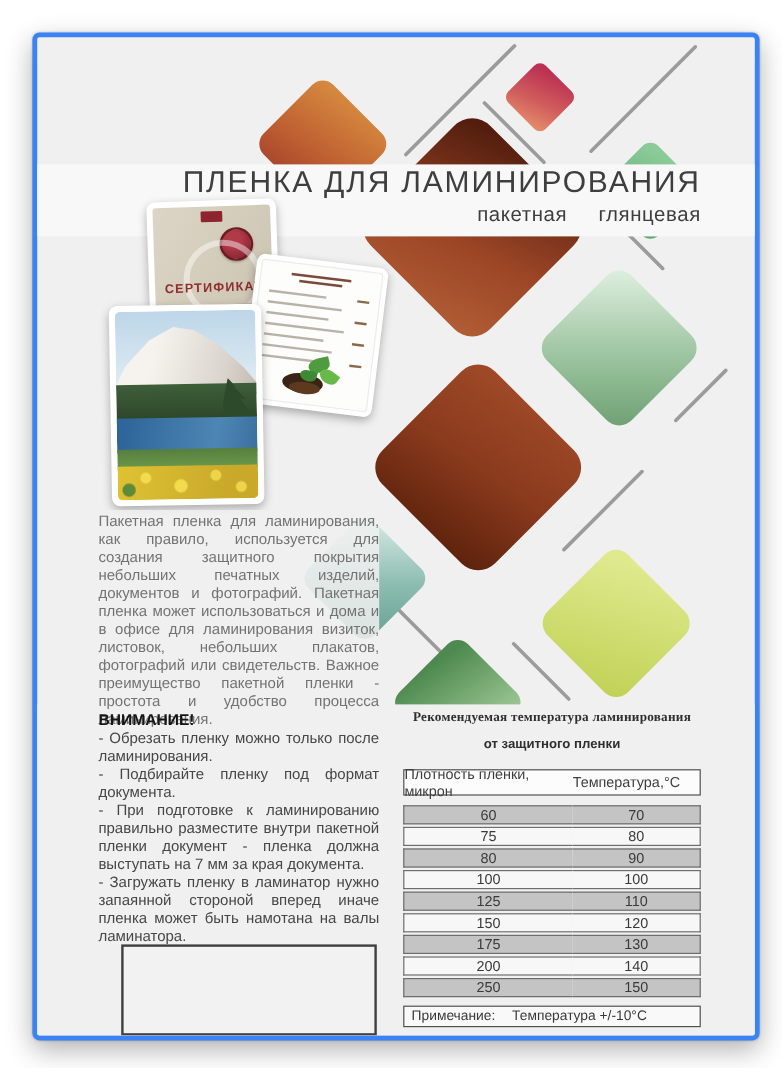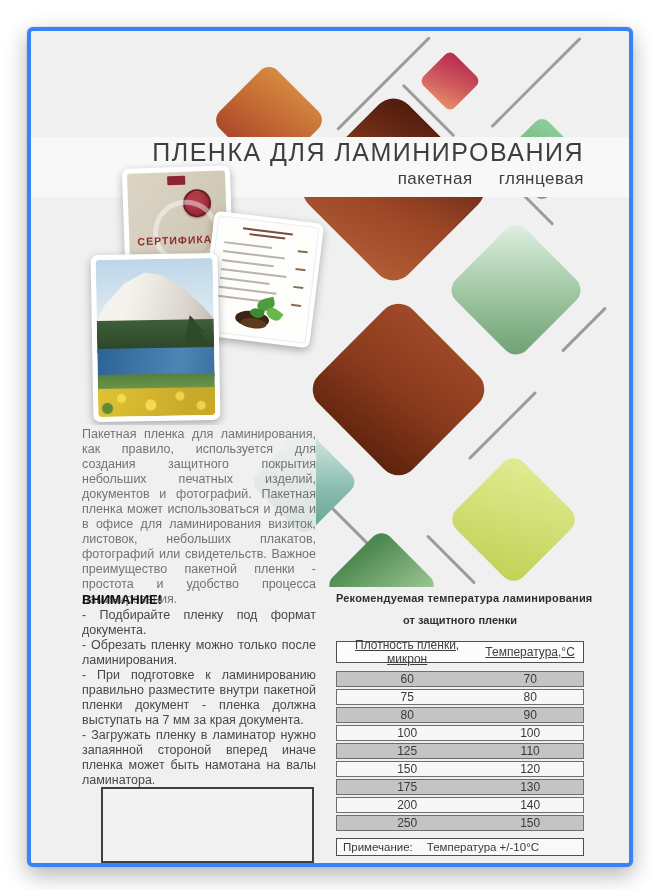--- a/index.html
+++ b/index.html
@@ -100,27 +100,27 @@
     background:rgba(240,240,240,.86);padding:2px 0 4px 0;}
   .textcol p{margin:0;font-size:12.5px;line-height:15px;color:#737373;
     text-align:justify;}
   .attn{position:absolute;left:51px;top:561px;width:234px;z-index:5;}
   .attn h2{margin:0 0 1px 0;font-size:13px;color:#151515;font-weight:700;}
   .attn p{margin:0;font-size:12.5px;line-height:15px;color:#474747;text-align:justify;}
   .placeholder{position:absolute;left:70px;top:756px;width:209px;height:72px;
     border:2px solid #3f3f3f;z-index:5;background:#f2f2f2;}
   
   .tblwrap{position:absolute;left:305px;top:556px;width:248px;z-index:5;}
-  .tbl-title{margin-top:5px;text-align:right;font-size:11px;font-weight:700;
-    color:#2f2f2f;letter-spacing:.2px;white-space:nowrap;}
+  .tbl-title{margin-top:5px;text-align:center;font-size:11px;font-weight:700;
+    color:#2f2f2f;letter-spacing:.2px;white-space:nowrap;font-family:Liberation Serif, serif;}
   .tbl-title2{margin-top:10px;text-align:center;font-size:11px;font-weight:700;
     color:#2f2f2f;}
   .tbl-head{margin-top:15px;height:20px;border:1px solid #4f4f4f;background:#fcfcfc;
     display:flex;align-items:center;}
-  .tbl-head div{font-size:12px;color:#3f3f3f;text-align:center;text-decoration:underline;}
+  .tbl-head div{font-size:12px;color:#3f3f3f;text-align:left;}
   .tbl-head .c1{width:57%;}
   .tbl-head .c2{width:43%;}
   table.data{margin-top:6px;width:100%;border-collapse:separate;border-spacing:0 2px;}
   table.data td{height:13px;font-size:12px;color:#3a3a3a;text-align:center;
     border-top:1px solid #6e6e6e;border-bottom:1px solid #6e6e6e;padding:0;}
   table.data td:first-child{border-left:1px solid #6e6e6e;width:57%;}
   table.data td:last-child{border-right:1px solid #6e6e6e;}
   table.data tr:nth-child(odd) td{background:#c4c4c4;}
   table.data tr:nth-child(even) td{background:#f7f7f7;}
   .tbl-note{margin-top:5px;height:16px;border:1px solid #4f4f4f;background:#f9f9f9;
@@ -207,22 +207,22 @@
       <div class="flowers"></div>
     </div>
   </div>
 
   <div class="textcol">
     <p>Пакетная пленка для ламинирования, как правило, используется для создания защитного покрытия небольших печатных изделий, документов и фотографий. Пакетная пленка может использоваться и дома и в офисе для ламинирования визиток, листовок, небольших плакатов, фотографий или свидетельств. Важное преимущество пакетной пленки - простота и удобство процесса ламинирования.</p>
   </div>
 
   <div class="attn">
     <h2>ВНИМАНИЕ!</h2>
+    <p>- Обрезать пленку можно только после ламинирования.</p>
     <p>- Подбирайте пленку под формат документа.</p>
-    <p>- Обрезать пленку можно только после ламинирования.</p>
     <p>- При подготовке к ламинированию правильно разместите внутри пакетной пленки документ - пленка должна выступать на 7 мм за края документа.</p>
     <p>- Загружать пленку в ламинатор нужно запаянной стороной вперед иначе пленка может быть намотана на валы ламинатора.</p>
   </div>
 
   <div class="placeholder"></div>
 
   <div class="tblwrap">
     <div class="tbl-title">Рекомендуемая температура ламинирования</div>
     <div class="tbl-title2">от защитного пленки</div>
     <div class="tbl-head">

